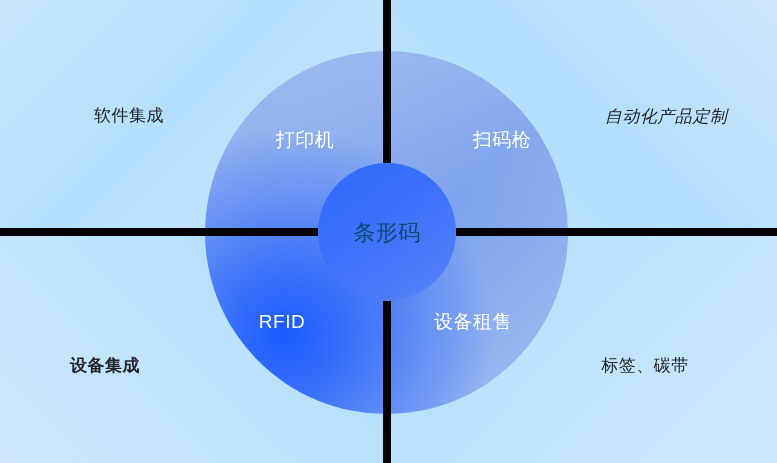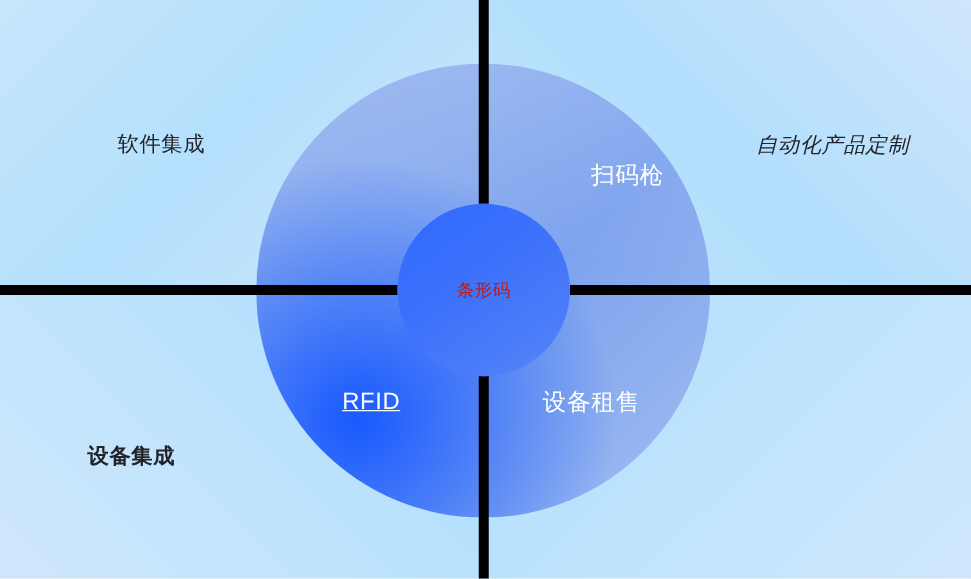--- a/index.html
+++ b/index.html
@@ -110,22 +110,22 @@
     white-space: nowrap;
     transform: translate(-50%, -50%);
   }
   .label-inner {
     color: #ffffff;
     font-size: 19px;
     letter-spacing: 0.5px;
     z-index: 5;
   }
   .label-core {
-    color: #b91c1c;
-    font-size: 14px;
+    color: #0c4a6e;
+    font-size: 22px;
     letter-spacing: 0.5px;
     z-index: 6;
   }
   .label-outer {
     color: #222429;
     font-size: 17px;
     letter-spacing: 0.5px;
     z-index: 2;
   }
 </style>
@@ -145,21 +145,23 @@
 
   <div class="line h-line-left"></div>
   <div class="line h-line-right"></div>
   <div class="line v-line-top"></div>
   <div class="line v-line-bottom"></div>
 
   <div class="inner-circle"></div>
 
   <div class="label label-core" style="left:387px; top:233px;">条形码</div>
 
+  <div class="label label-inner" style="left:305px; top:140px;">打印机</div>
   <div class="label label-inner" style="left:463px; top:140px;margin-left:39px;">扫码枪</div>
-  <div class="label label-inner" style="left:297px; top:322px;text-decoration:underline;">RFID</div>
+  <div class="label label-inner" style="left:282px; top:322px;">RFID</div>
   <div class="label label-inner" style="left:473px; top:322px;">设备租售</div>
 
   <div class="label label-outer" style="left:105px; top:115px;margin-left:24px;">软件集成</div>
   <div class="label label-outer" style="left:666px; top:116px;font-style:italic;">自动化产品定制</div>
   <div class="label label-outer" style="left:105px; top:365px;font-weight:bold;">设备集成</div>
+  <div class="label label-outer" style="left:645px; top:365px;">标签、碳带</div>
 
 </div>
 
 </body></html>

